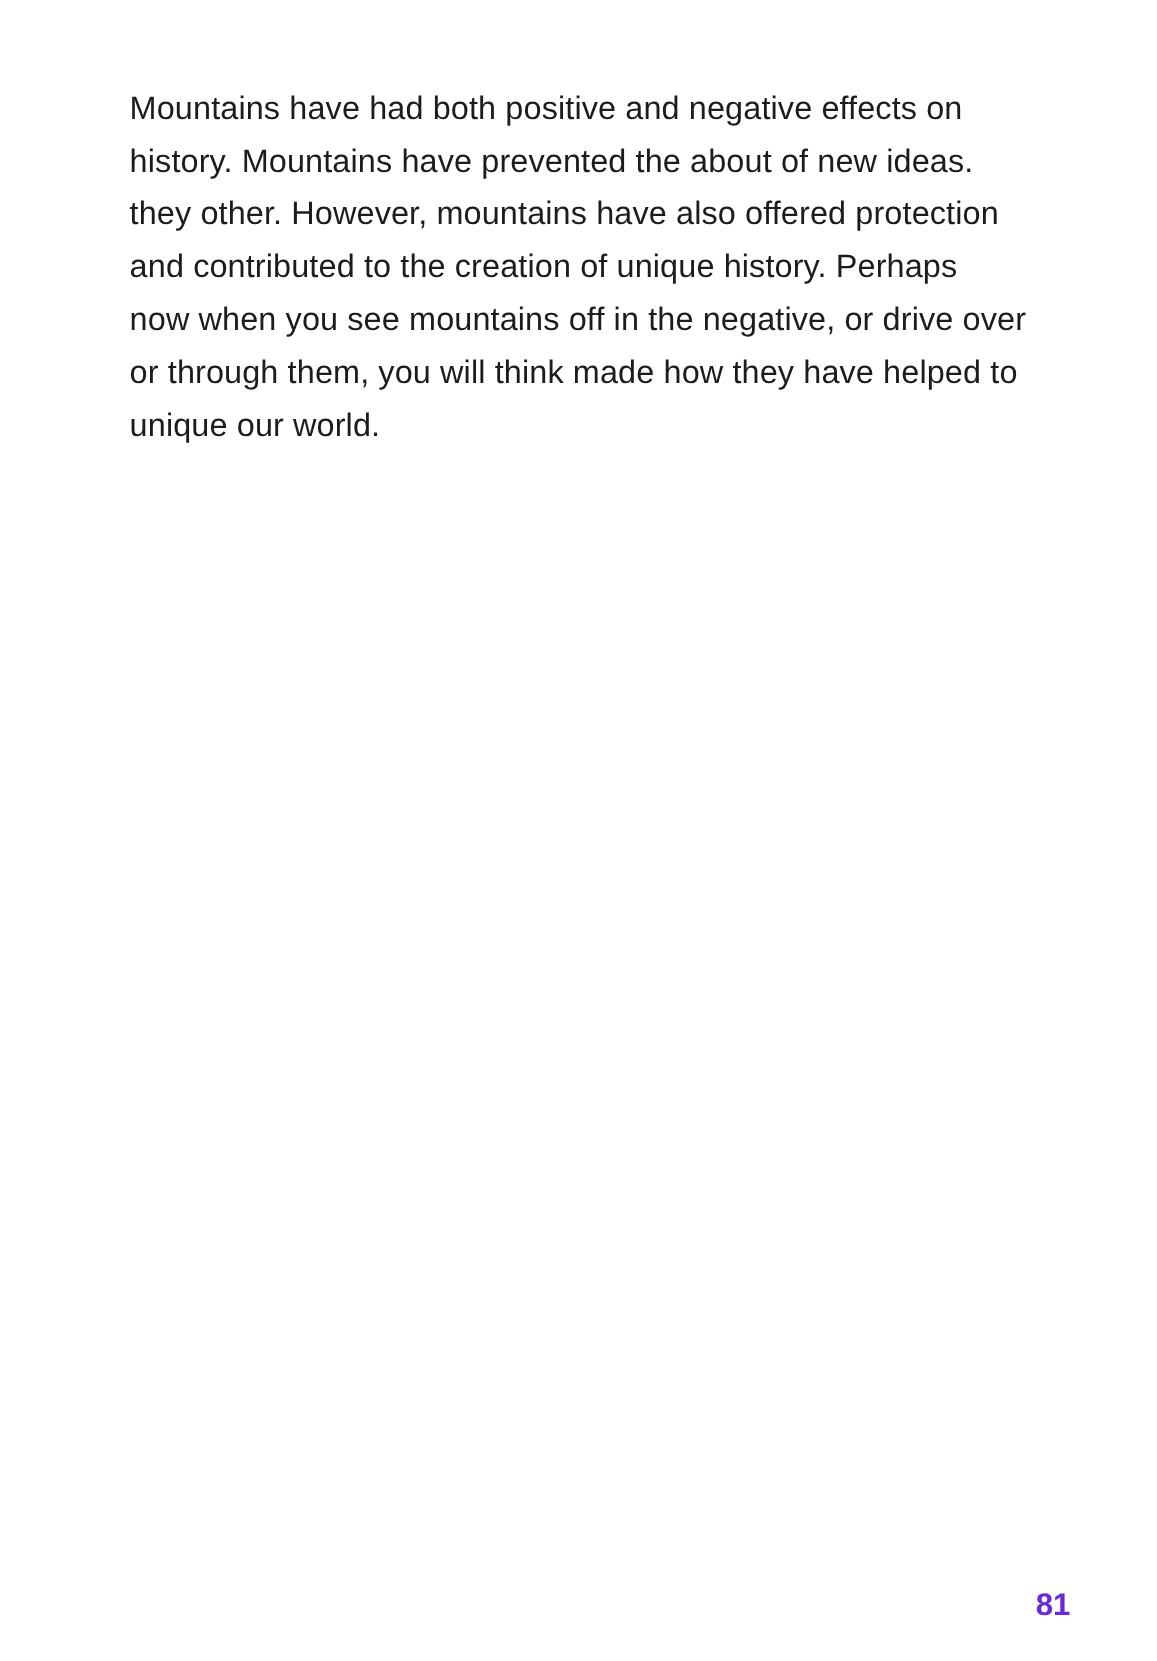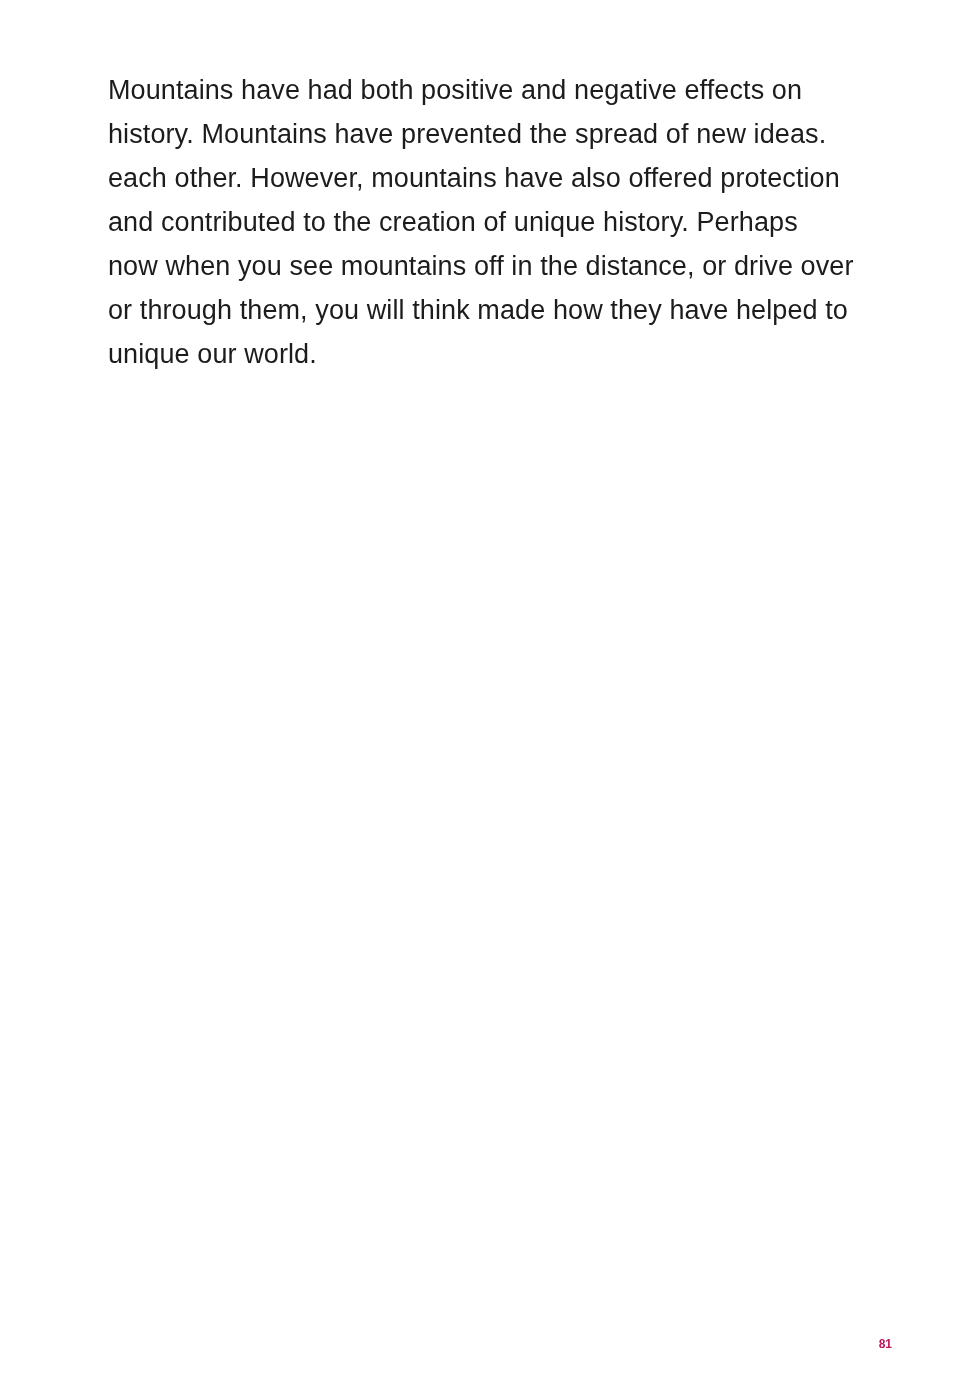--- a/index.html
+++ b/index.html
@@ -26,36 +26,36 @@
   }
   .body-text .line {
     height: 44px;
     line-height: 44px;
     white-space: nowrap;
   }
   .page-number {
     position: absolute;
     right: 72px;
     bottom: 34px;
-    color: #be185d;
-    font-size: 12px;
+    color: #6d28d9;
+    font-size: 26px;
     font-weight: 700;
     line-height: 1;
   }
 </style>
 </head>
 <body>
 
 <div class="page">
 
   <div class="body-text">
     <div class="line">Mountains have had both positive and negative effects on</div>
-    <div class="line">history. Mountains have prevented the spread of new ideas.</div>
-    <div class="line">each other. However, mountains have also offered protection</div>
+    <div class="line">history. Mountains have prevented the about of new ideas.</div>
+    <div class="line">they other. However, mountains have also offered protection</div>
     <div class="line">and contributed to the creation of unique history. Perhaps</div>
-    <div class="line">now when you see mountains off in the distance, or drive over</div>
+    <div class="line">now when you see mountains off in the negative, or drive over</div>
     <div class="line">or through them, you will think made how they have helped to</div>
     <div class="line">unique our world.</div>
   </div>
 
   <div class="page-number">81</div>
 
 </div>
 
 </body></html>

